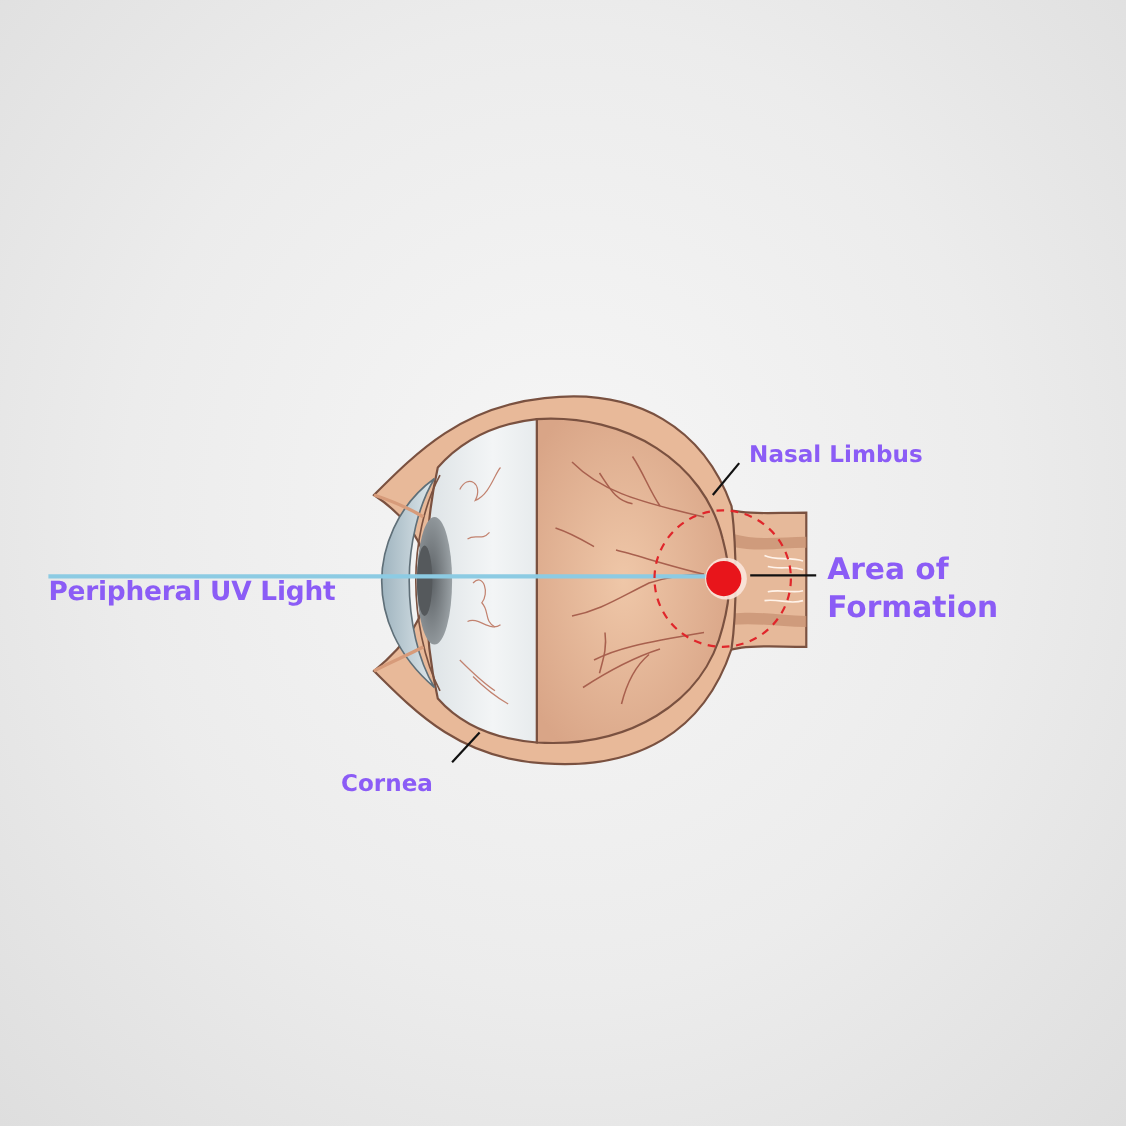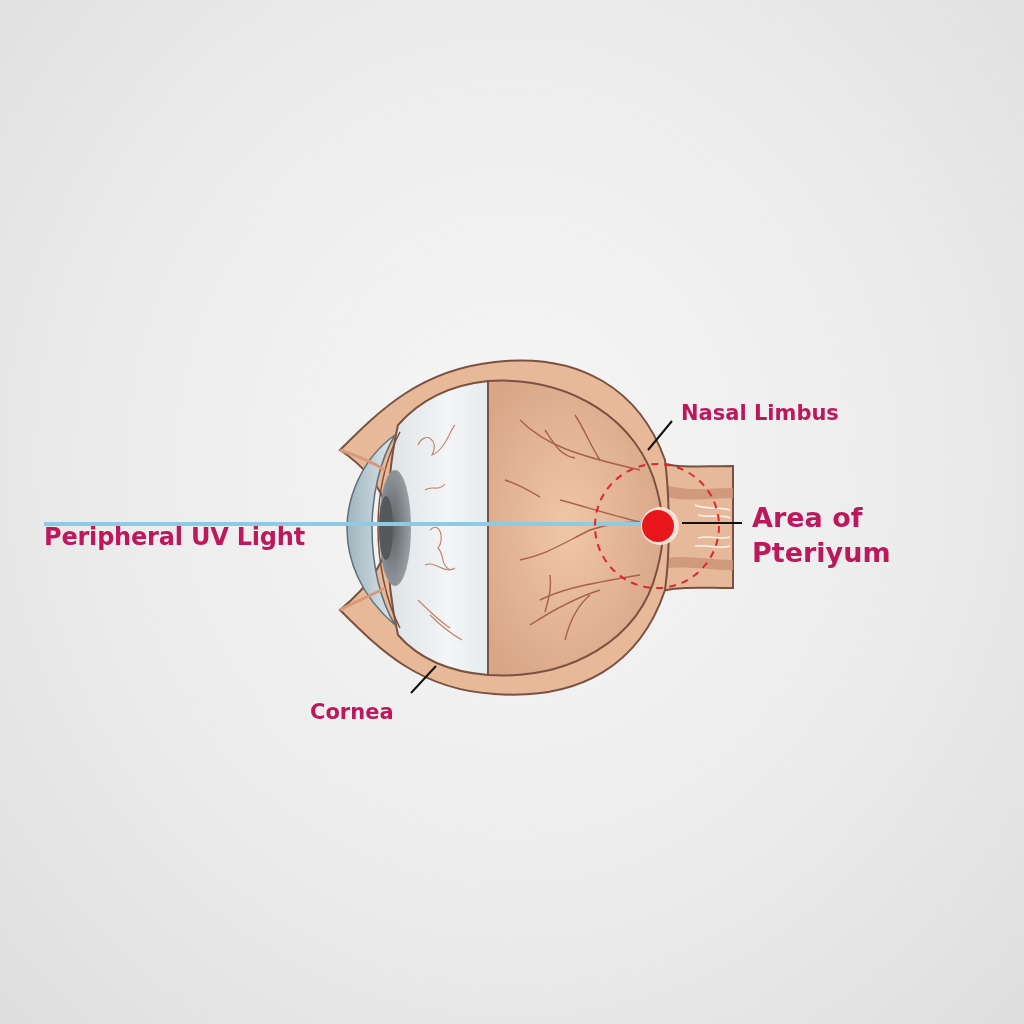--- a/index.html
+++ b/index.html
@@ -3,21 +3,21 @@
 <meta charset="utf-8">
 <style>
   html, body { margin:0; padding:0; }
   body {
     width:1024px; height:1024px; overflow:hidden; position:relative;
     background: radial-gradient(ellipse at 50% 45%, #f6f6f6 0%, #ececec 55%, #dedede 100%);
     font-family: "DejaVu Sans", sans-serif;
   }
   #diagram { position:absolute; left:0; top:0; width:1024px; height:1024px; }
   .label {
-    position:absolute; color:#be185d; font-family:"DejaVu Sans", sans-serif;
+    position:absolute; color:#8b5cf6; font-family:"DejaVu Sans", sans-serif;
     font-weight:bold; white-space:nowrap; line-height:1.2;
   }
   #lbl-uv { left:44px; top:523px; font-size:24px; letter-spacing:-0.2px; }
   #lbl-cornea { left:310px; top:700px; font-size:21px; }
   #lbl-nasal { left:681px; top:401px; font-size:21px; }
   #lbl-area { left:752px; top:500px; font-size:27px; line-height:35px; }
   #lbl-area span { display:block; }
 </style>
 </head>
 <body>
@@ -104,14 +104,14 @@
   <line x1="672" y1="421" x2="648" y2="450" stroke="#111" stroke-width="2"></line>
   <line x1="742" y1="523" x2="682" y2="523" stroke="#111" stroke-width="2"></line>
   <line x1="411" y1="693" x2="436" y2="666" stroke="#111" stroke-width="2"></line>
 </svg>
 
 <div class="label" id="lbl-uv">Peripheral UV Light</div>
 <div class="label" id="lbl-cornea">Cornea</div>
 <div class="label" id="lbl-nasal">Nasal Limbus</div>
 <div class="label" id="lbl-area">
   <span>Area of</span>
-  <span>Pteriyum</span>
+  <span>Formation</span>
 </div>
 
 </body></html>

